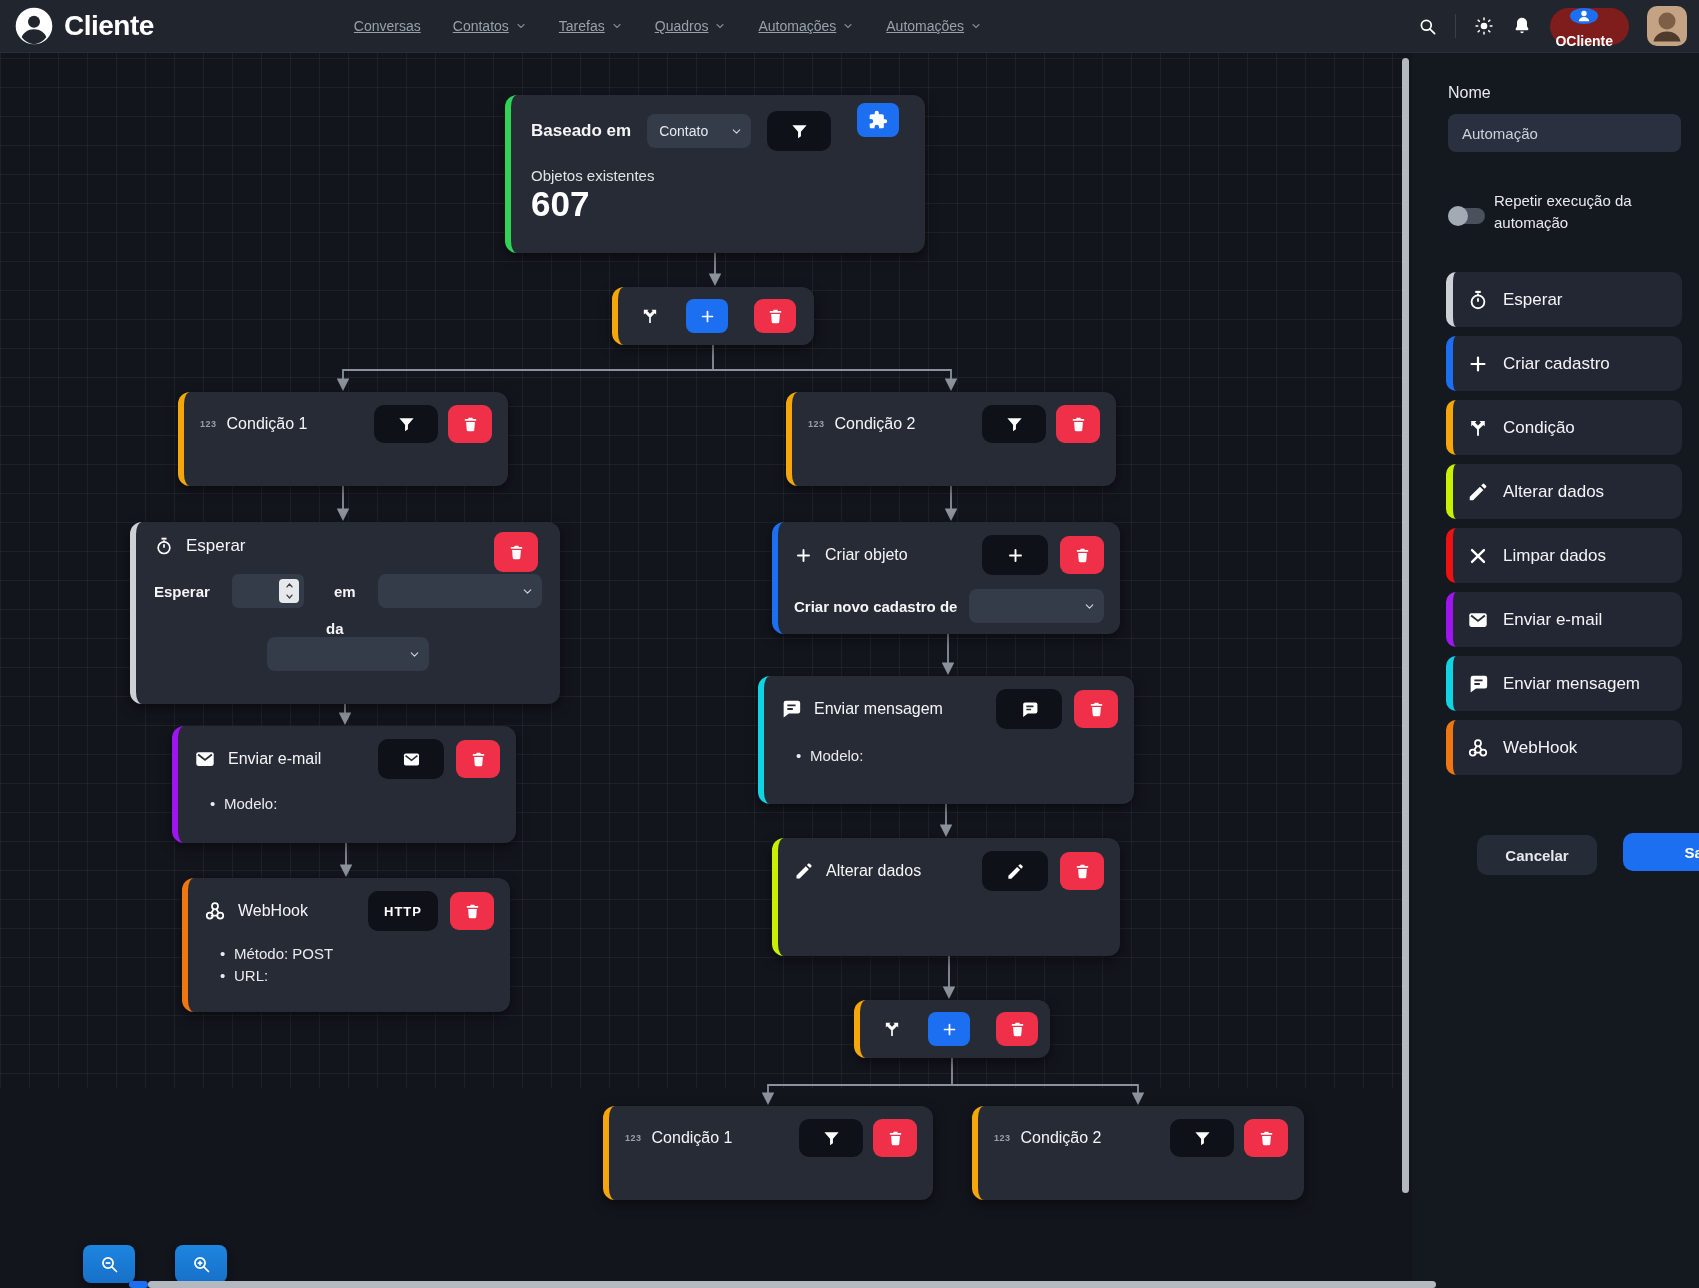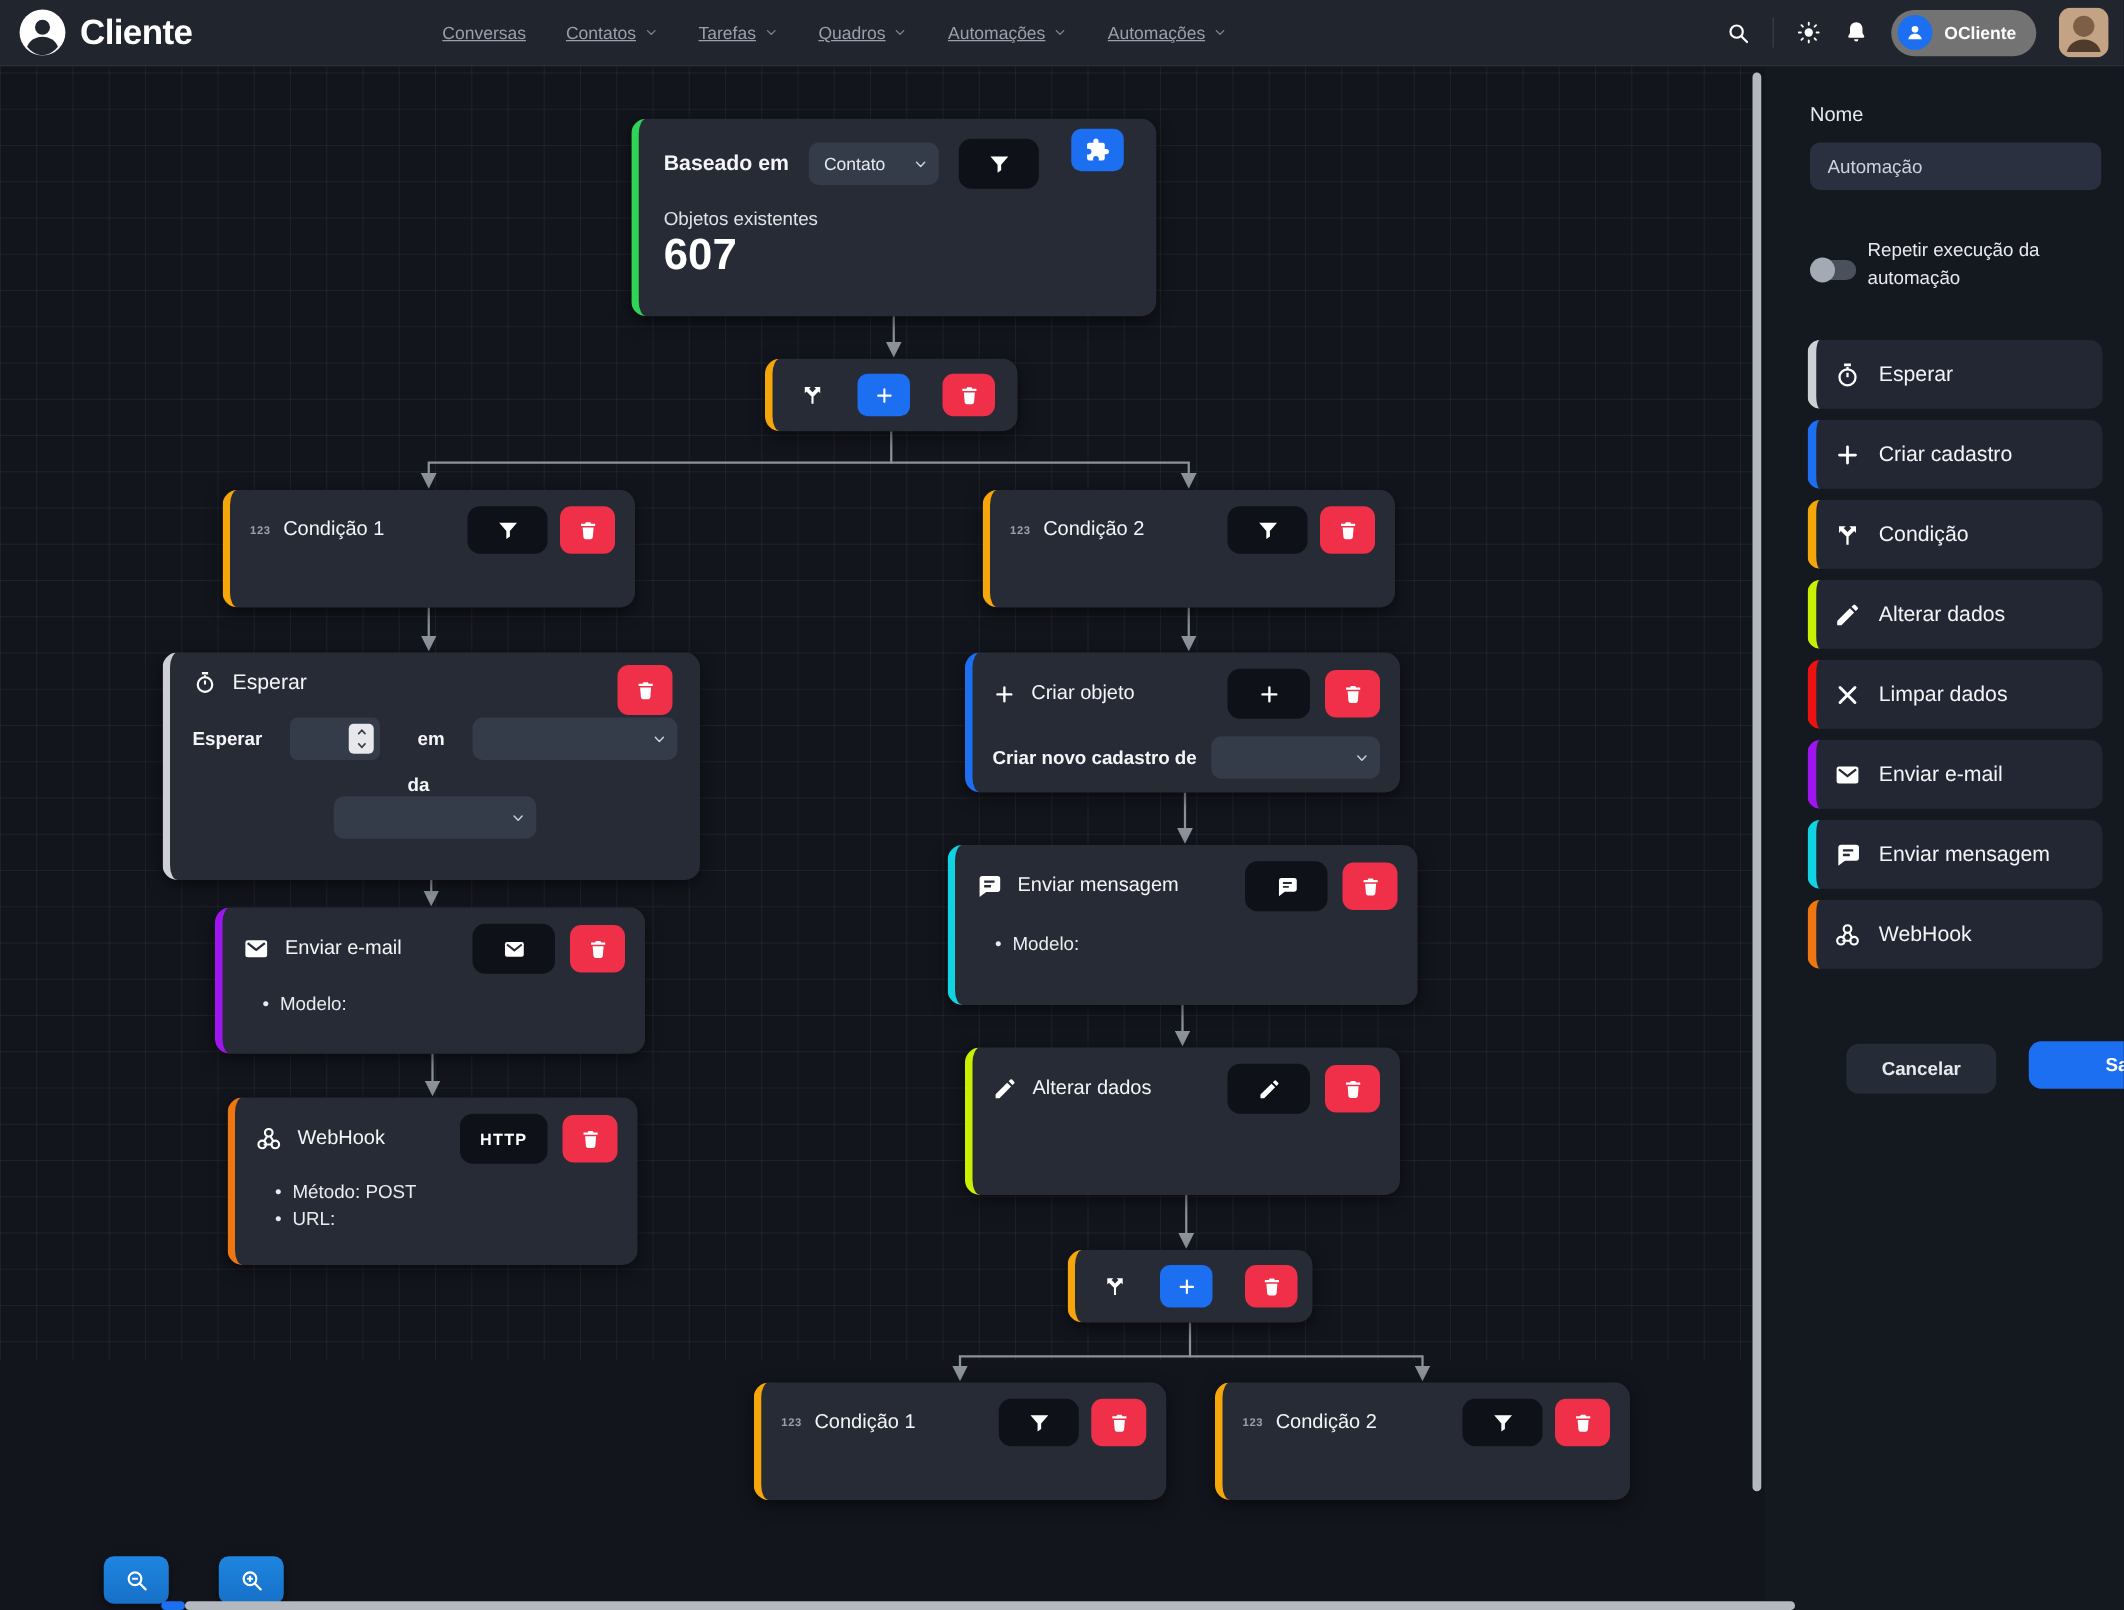--- a/index.html
+++ b/index.html
@@ -14,22 +14,22 @@
   }
   .brand{display:flex;align-items:center;gap:10px;margin-left:14px;cursor:pointer;}
   .brand svg{width:40px;height:40px;}
   .brand-text{font-size:28px;font-weight:800;letter-spacing:-.5px;color:#fff;}
   .nav{display:flex;align-items:center;gap:32px;margin-left:200px;}
   .nav-item{display:flex;align-items:center;gap:6px;color:#99a0ab;font-size:14px;cursor:pointer;text-decoration:underline;}
   .nav-item .ic{width:12px;height:12px;color:#7e8592;}
   .hright{margin-left:auto;display:flex;align-items:center;gap:18px;margin-right:12px;}
   .hicon{width:20px;height:20px;color:#fff;cursor:pointer;}
   .hdiv{width:1px;height:24px;background:#3a3f4a;}
-  .userpill{display:flex;align-items:center;gap:9px;background:#737373;border-radius:19px;
-    height:37px;padding:0 16px 0 5px;cursor:pointer;}
+  .userpill{display:flex;align-items:center;gap:9px;background:#7f1d1d;border-radius:19px;
+    height:37px;padding:0 16px 0 5px;cursor:pointer;flex-direction:column;}
   .userpill .pcircle{width:28px;height:28px;border-radius:50%;background:#1d6ff2;display:flex;
     align-items:center;justify-content:center;}
   .userpill .pcircle .ic{width:16px;height:16px;color:#fff;}
   .username{font-size:14px;font-weight:700;color:#fff;}
   .avatar{width:40px;height:40px;border-radius:10px;overflow:hidden;cursor:pointer;}
   
   .canvas{
     position:absolute;top:0;left:0;width:1406px;height:1088px;
     background-color:#12151c;
     background-image:linear-gradient(rgba(255,255,255,.05) 1px,transparent 1px),

